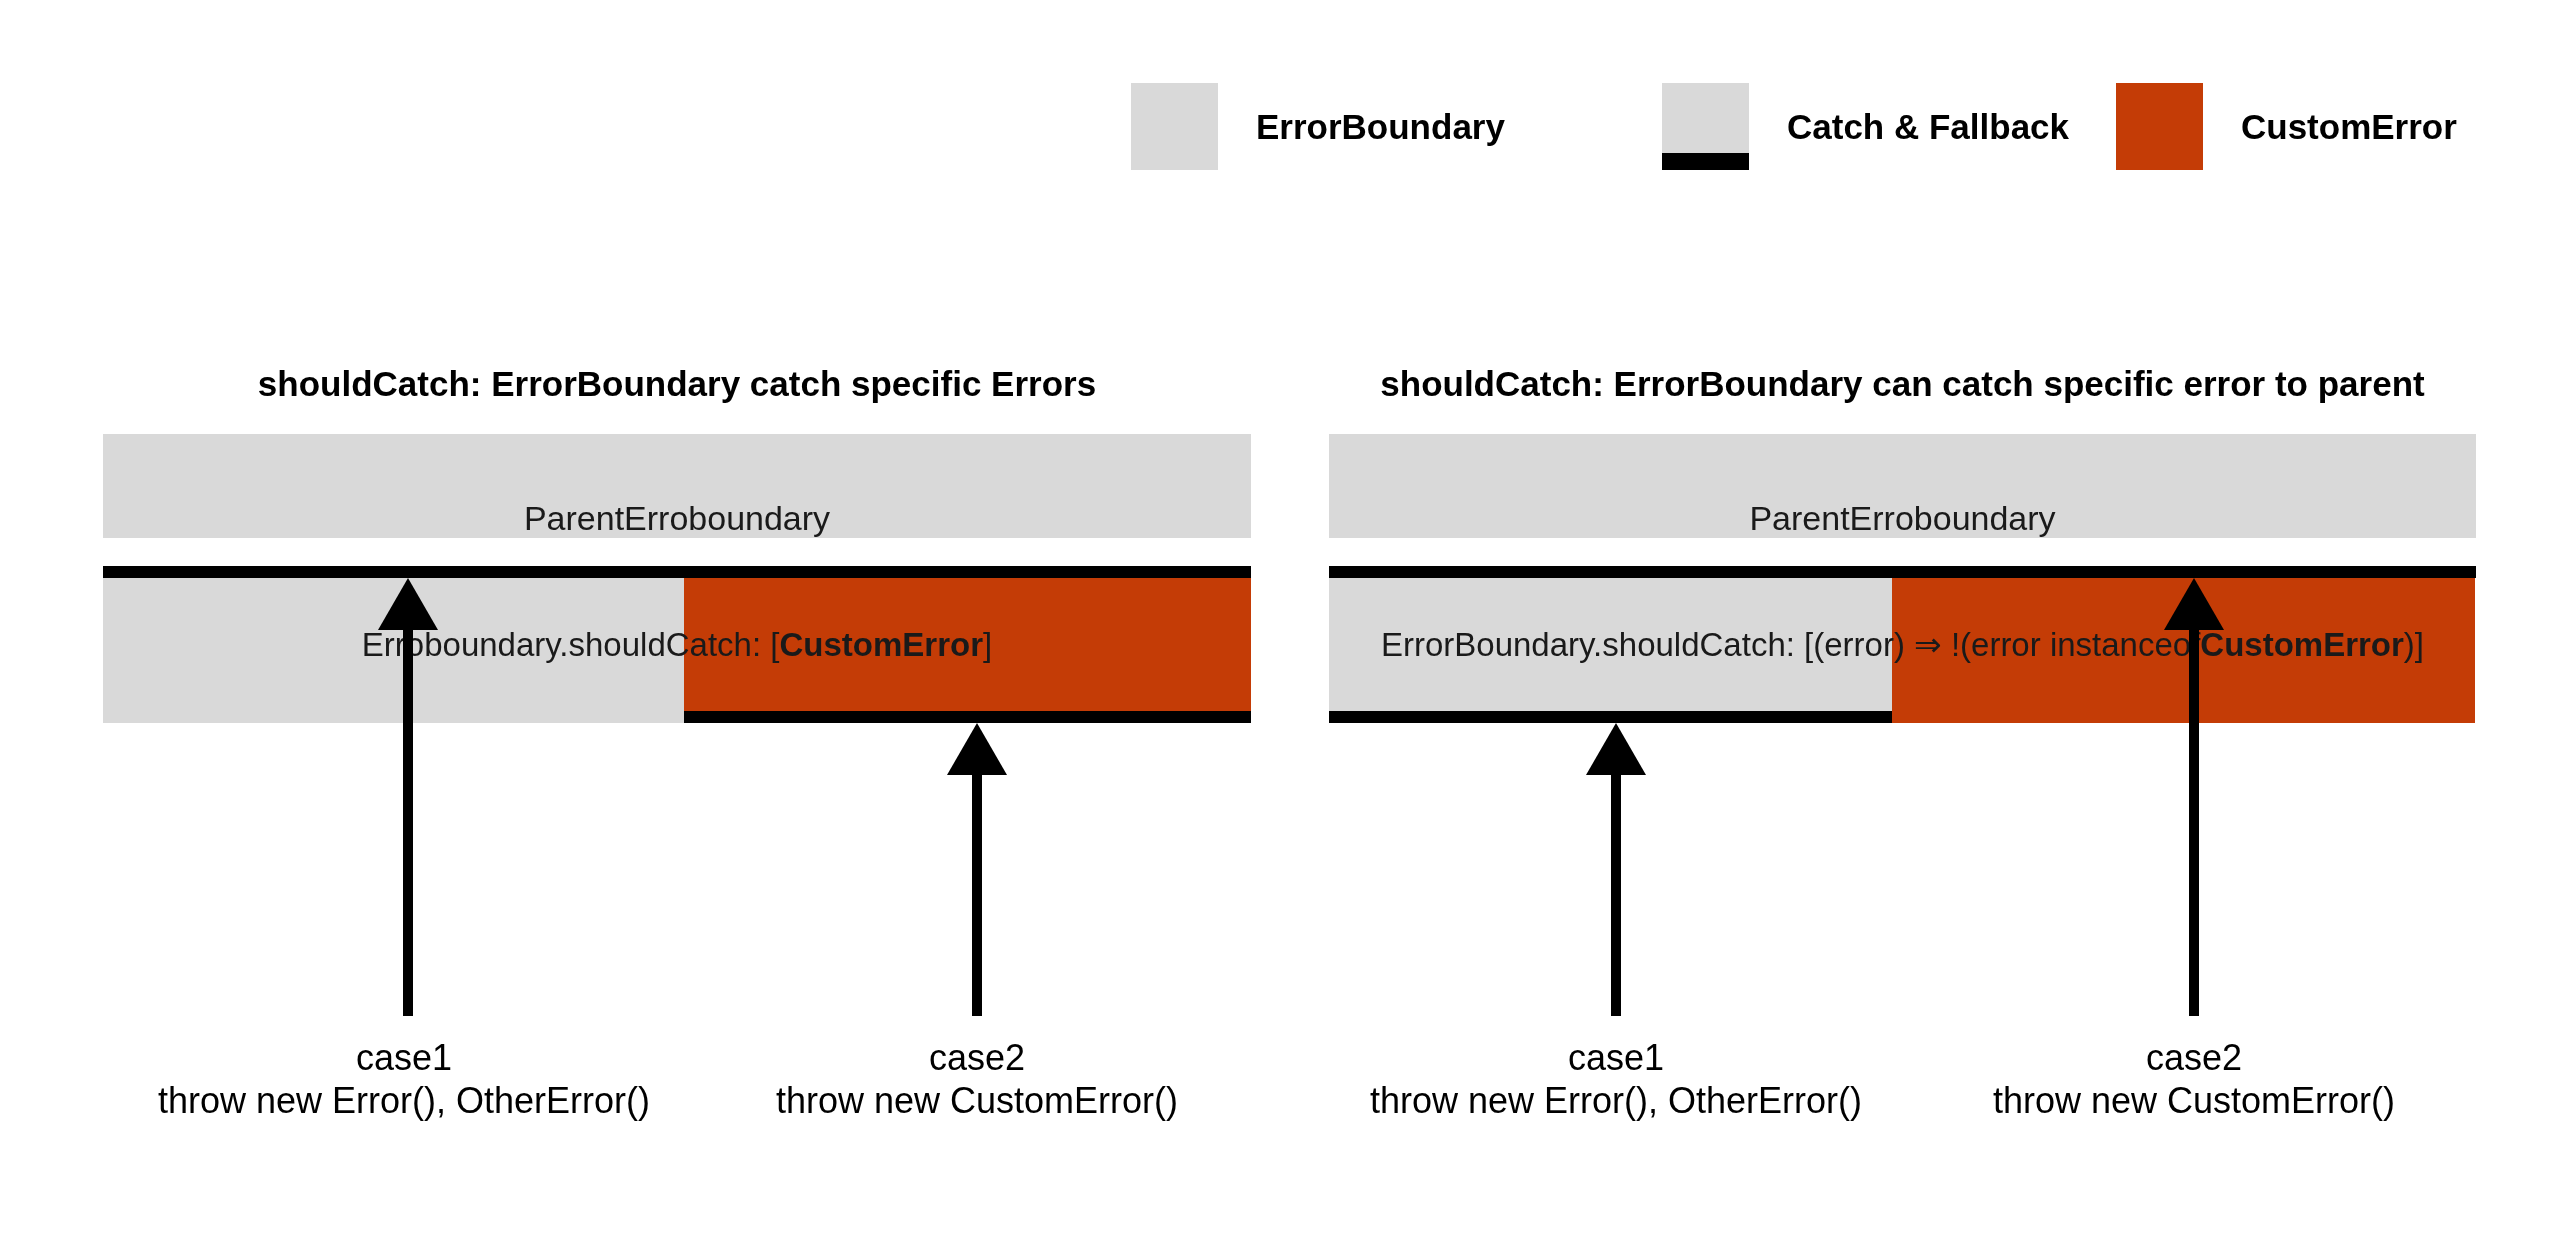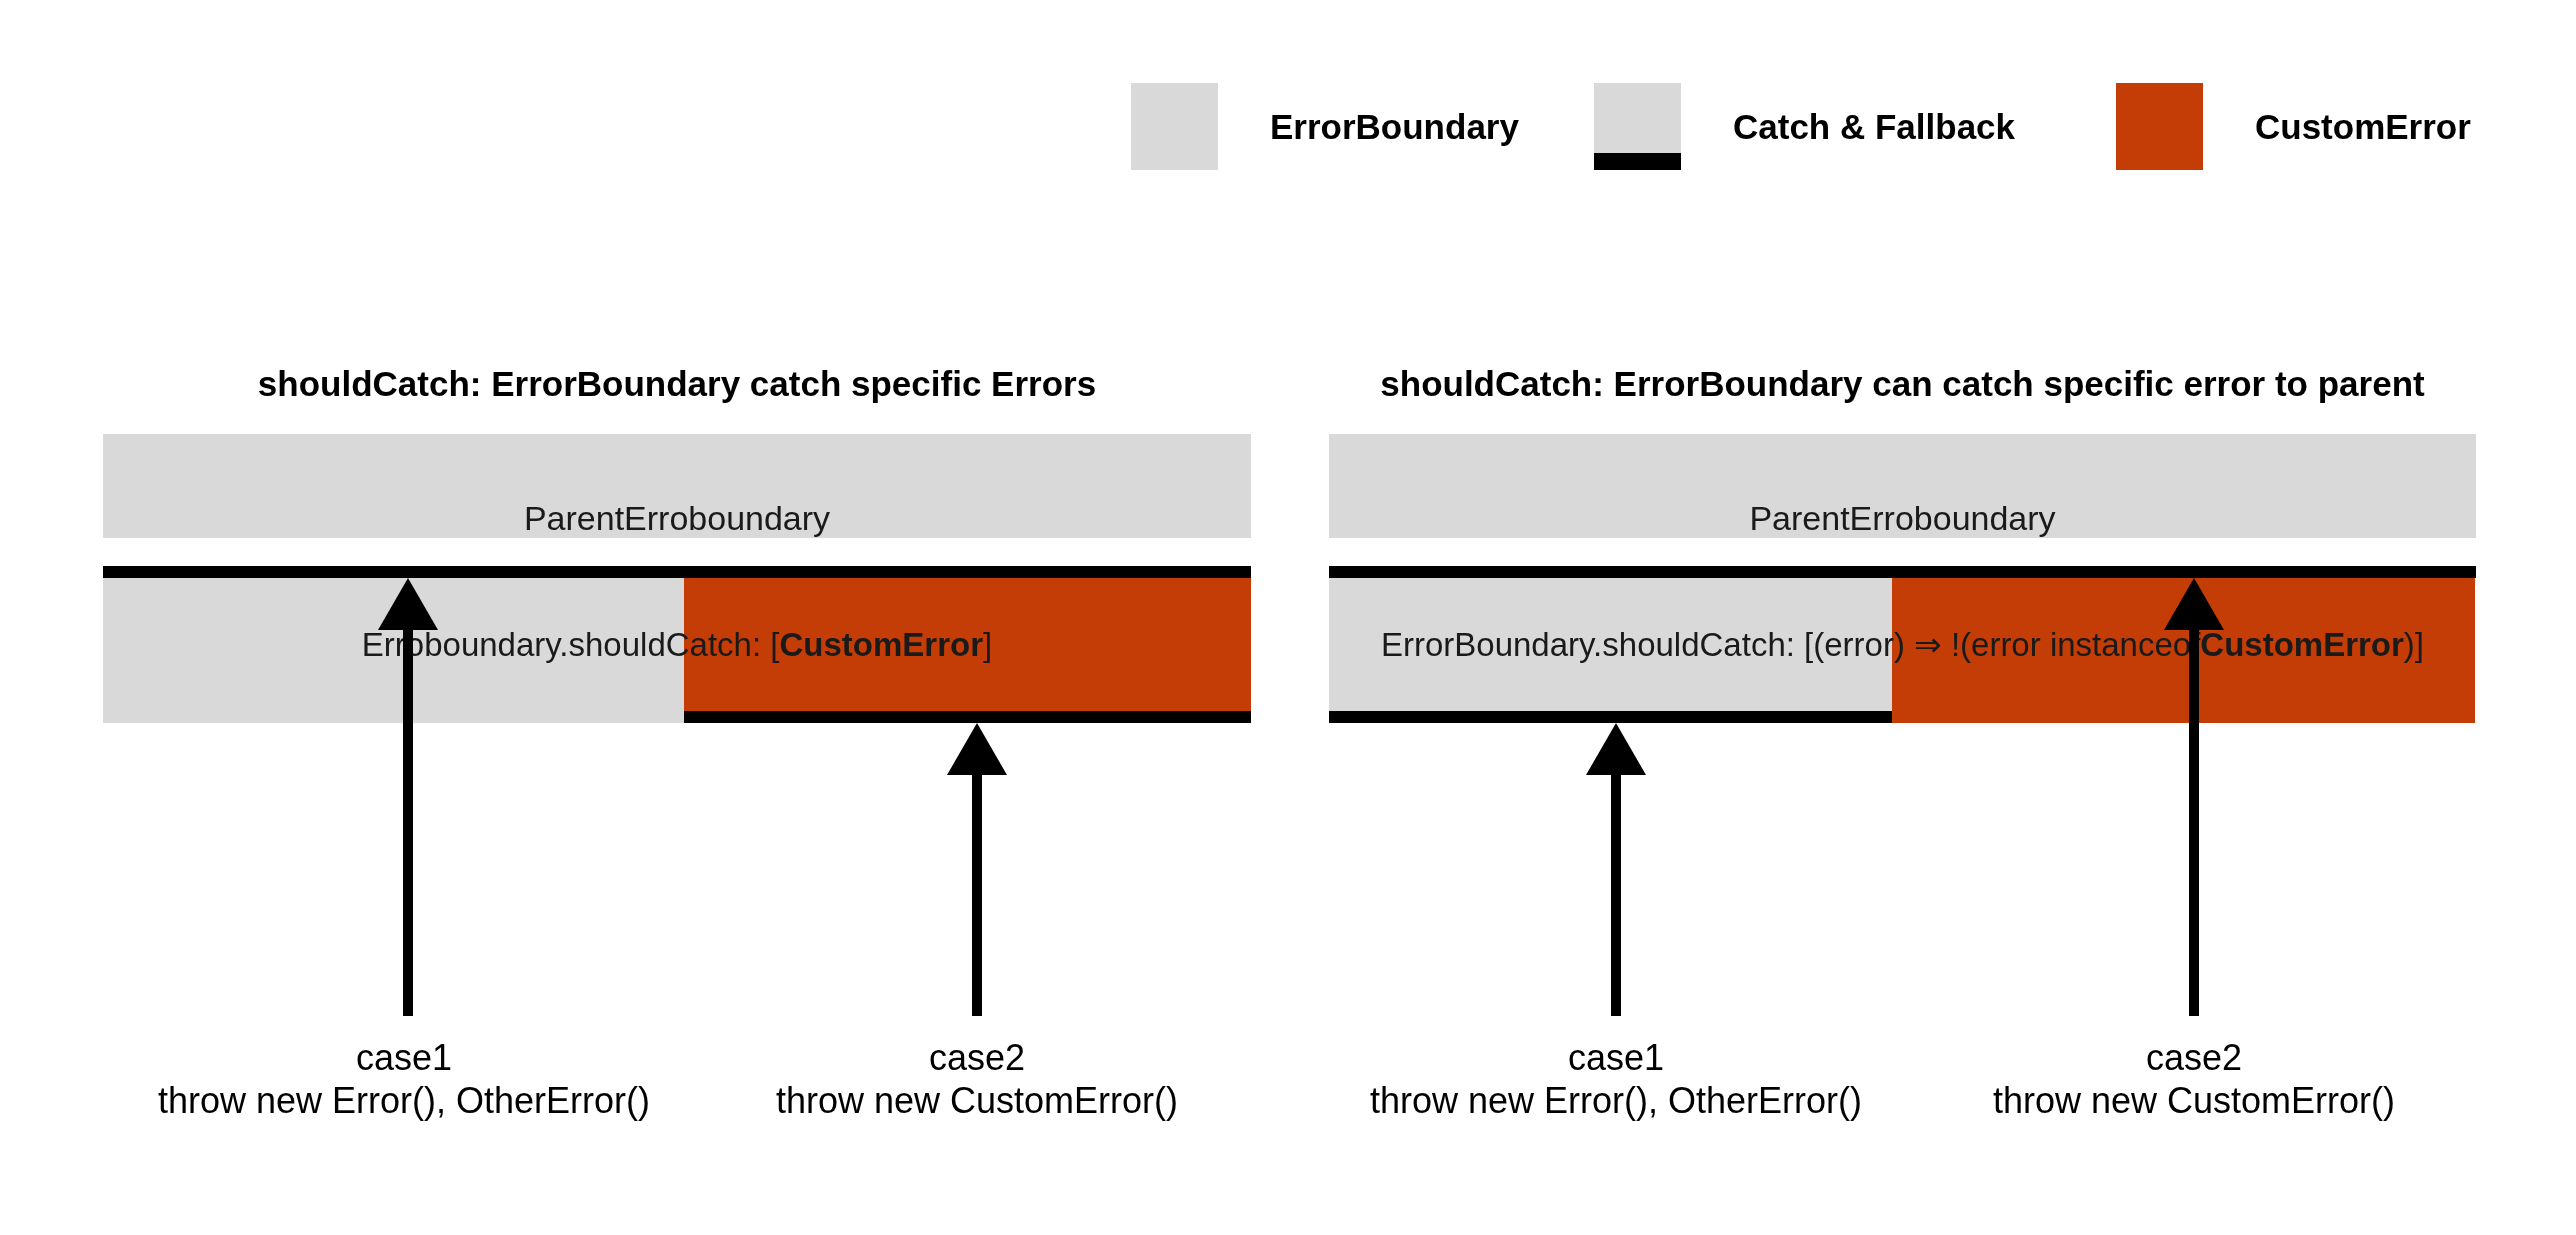--- a/index.html
+++ b/index.html
@@ -22,25 +22,25 @@
     overflow:hidden;
   }
 
   
   .legend-item{
     position:absolute;
     top:83px;
     height:87px;
     display:flex;
     align-items:center;
-    gap:52px;
+    gap:38px;
     text-align:center;
   }
   #legend-item-1{left:1131px}
-  #legend-item-2{left:1594px}
+  #legend-item-2{left:1662px}
   #legend-item-3{left:2116px}
   .swatch{width:87px;height:87px;flex:0 0 auto}
   .swatch-gray{background:var(--gray)}
   .swatch-catch{background:var(--gray);border-bottom:17.3px solid #000}
   .swatch-orange{background:var(--orange)}
   .legend-label{font-size:35px;font-weight:700;white-space:nowrap}
 
   
   .diagram-title{
     position:absolute;

